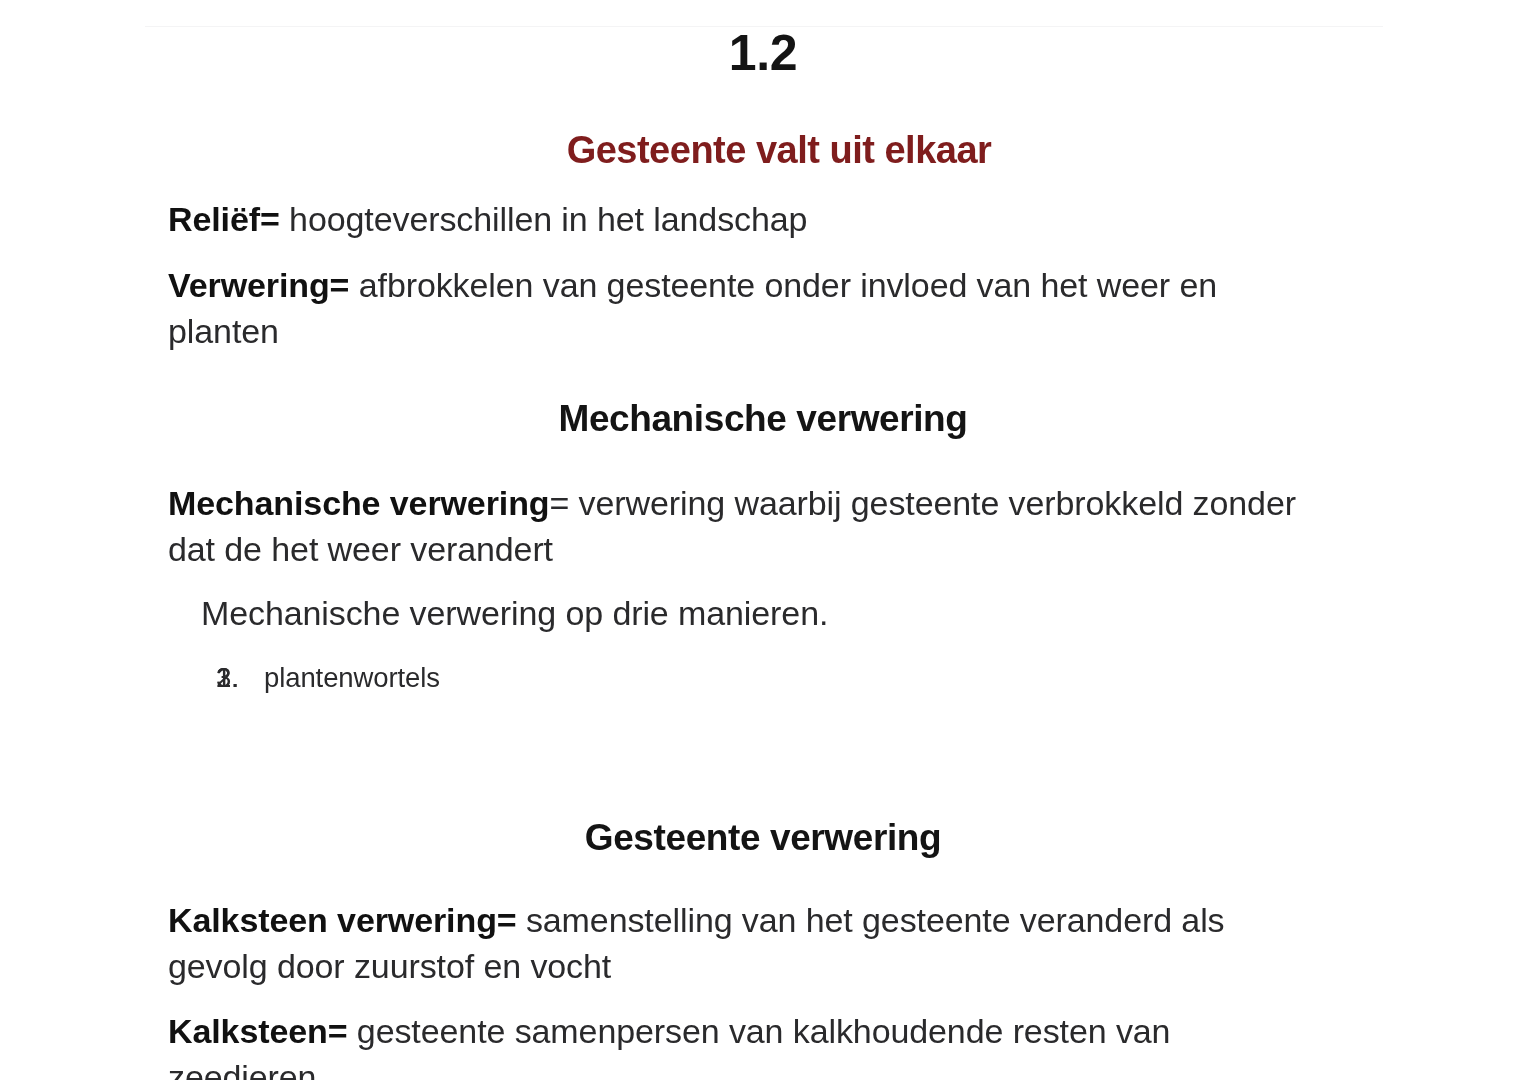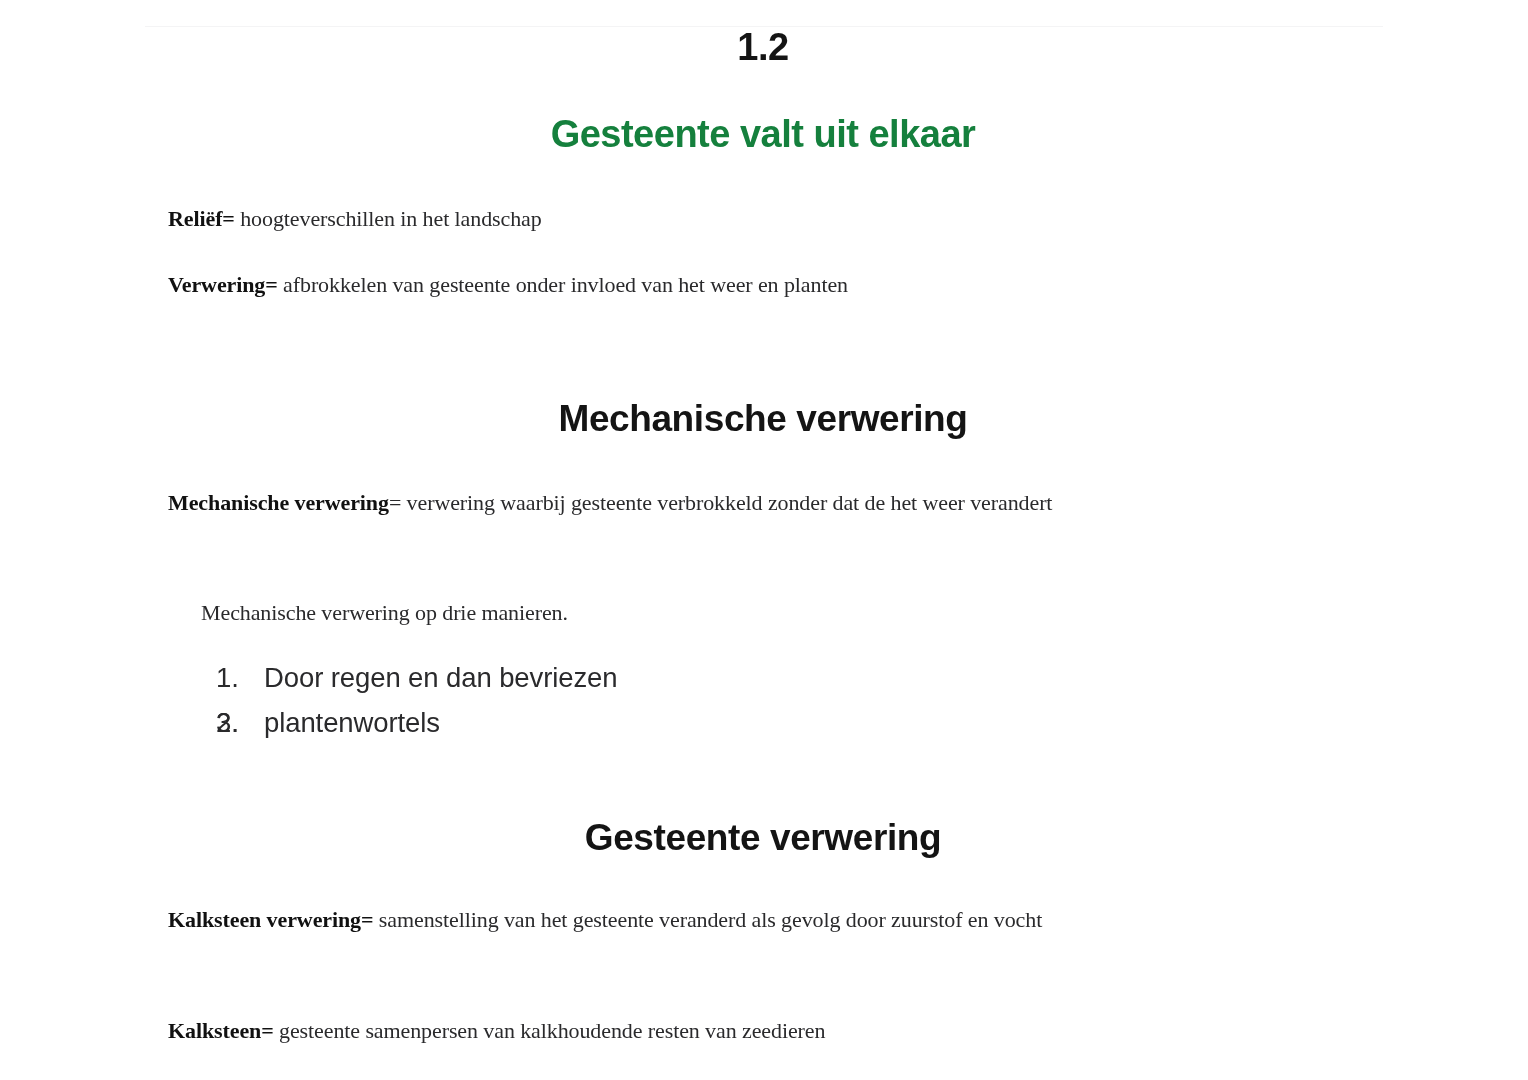--- a/index.html
+++ b/index.html
@@ -35,40 +35,40 @@
     top: 0;
     width: 1150px;
     color: #231f20;
   }
 
   
   .h-number {
     margin: 0;
     padding: 0;
     text-align: center;
-    font-size: 38px;
+    font-size: 50px;
     line-height: 1.0;
     font-weight: 700;
     letter-spacing: -0.4px;
     color: #141414;
     position: absolute;
     left: 0;
     top: 28px;
     width: 1190px;
   }
 
   .h-main {
-    margin: 0;
+    margin: 16px;
     padding: 0;
     text-align: center;
     font-size: 38px;
     line-height: 1.15;
     font-weight: 700;
     letter-spacing: -0.5px;
-    color: #15803d;
+    color: #7f1d1d;
     position: absolute;
     left: 0;
     top: 113px;
     width: 1190px;
   }
 
   .h-section {
     margin: 0;
     padding: 0;
     text-align: center;
@@ -85,26 +85,25 @@
   .h-section.sec-mech { top: 398px; }
   .h-section.sec-chem { top: 817px; }
 
   
   .para {
     position: absolute;
     left: 0;
     margin: 0;
     padding: 0;
     width: 1148px;
-    font-size: 22px;
+    font-size: 34px;
     line-height: 46px;
     font-weight: 400;
     color: #2a2a2c;
     letter-spacing: -0.1px;
-    font-family: Liberation Serif, serif;
   }
 
   .para b,
   .lead {
     font-weight: 700;
     color: #111111;
   }
 
   .p-relief    { top: 196px; }
   .p-verwering { top: 262px; }
@@ -161,21 +160,21 @@
 
     <p class="para p-verwering"><b>Verwering=</b><span> afbrokkelen van gesteente onder invloed van het weer en planten</span></p>
 
     <h2 class="h-section sec-mech">Mechanische verwering</h2>
 
     <p class="para p-mech-def"><b>Mechanische verwering</b><span>= verwering waarbij gesteente verbrokkeld zonder dat de het weer verandert</span></p>
 
     <p class="para p-mech-int">Mechanische verwering op drie manieren.</p>
 
     <ol class="manieren">
-      <li><span class="marker">1.</span><span>Door regen en dan bevriezen</span></li>
+      <li><span class="marker">1.</span></li>
       <li><span class="marker">2.</span></li>
       <li><span class="marker">3.</span><span>plantenwortels</span></li>
     </ol>
 
     <h2 class="h-section sec-chem">Gesteente verwering</h2>
 
     <p class="para p-chem-def"><b>Kalksteen verwering=</b><span> samenstelling van het gesteente veranderd als gevolg door zuurstof en vocht</span></p>
 
     <p class="para p-kalksteen"><b>Kalksteen=</b><span> gesteente samenpersen van kalkhoudende resten van zeedieren</span></p>
 

